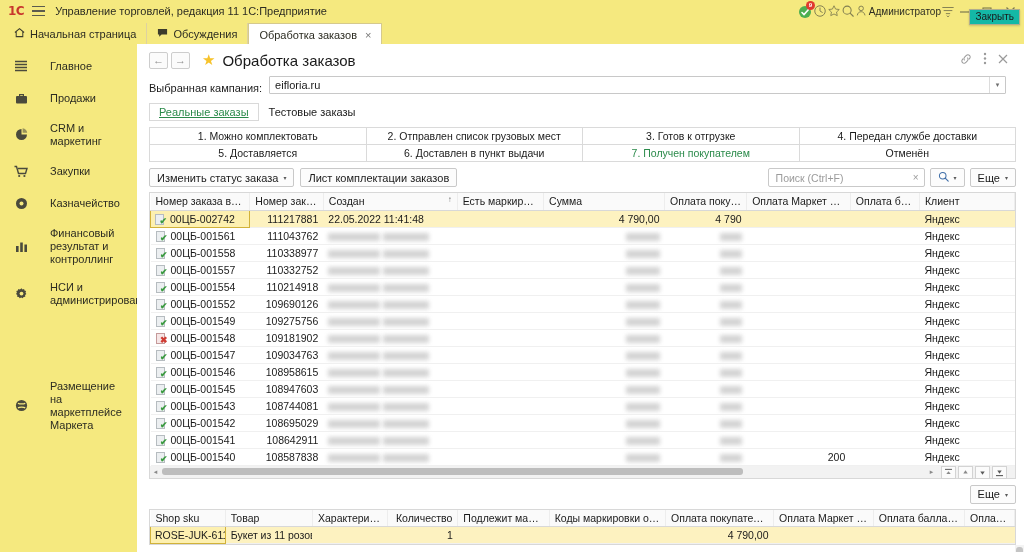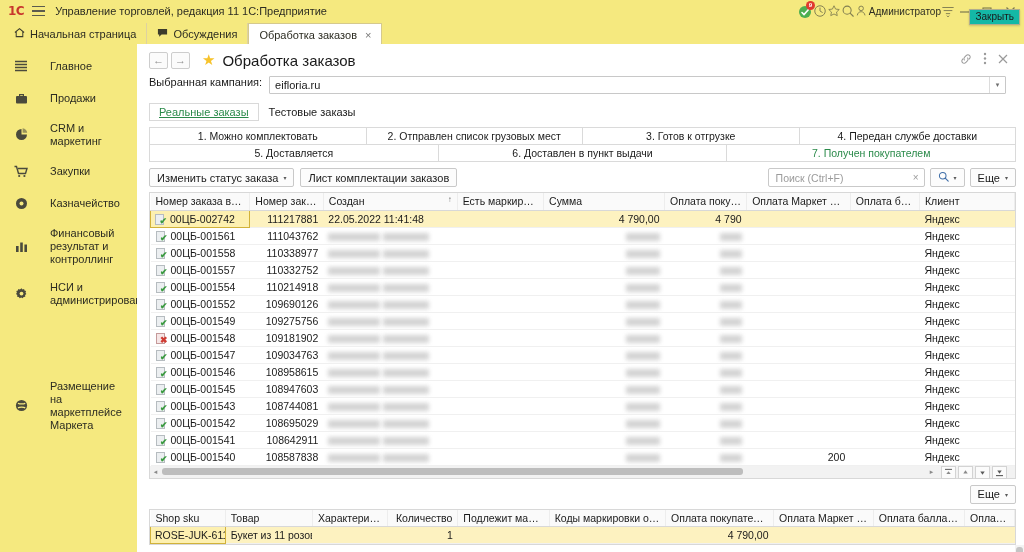--- a/index.html
+++ b/index.html
@@ -87,21 +87,21 @@
   .navbtn {
     width: 19px; height: 17px; border: 1px solid #cdcdcd; background: #fbfbfb;
     display: flex; align-items: center; justify-content: center; color: #8d8d8d;
     font-size: 11px; cursor: pointer; margin-right: 3px; border-radius: 2px;
   }
   .star { color: #f7c32c; font-size: 15px; margin: 0 7px 0 9px; cursor: pointer; }
   .form-title { font-size: 15px; color: #1a1a1a; }
   .fh-right { margin-left: auto; display: flex; align-items: center; gap: 11px; padding-right: 8px; color: #9a9a9a; }
   .fh-ico { cursor: pointer; font-size: 12px; }
 
-  .camp-row { display: flex; align-items: flex-start; padding: 3px 18px 5px 12px; }
+  .camp-row { display: flex; align-items: flex-end; padding: 3px 18px 5px 12px; }
   .camp-label { font-size: 11px; color: #1a1a1a; margin-right: 7px; }
   .camp-field {
     flex: 1; height: 18px; border: 1px solid #c8c8c8; background: #fff;
     display: flex; align-items: center; font-size: 11px; padding-left: 5px;
     position: relative; border-radius: 1px;
   }
   .camp-drop {
     position: absolute; right: 0; top: 0; width: 16px; height: 16px;
     border-left: 1px solid #dcdcdc; display: flex; align-items: center;
     justify-content: center; color: #6f6f6f; font-size: 7px; cursor: pointer;
@@ -418,20 +418,21 @@
         <div class="status-row">
           <div class="status-cell">1. Можно комплектовать</div>
           <div class="status-cell">2. Отправлен список грузовых мест</div>
           <div class="status-cell">3. Готов к отгрузке</div>
           <div class="status-cell">4. Передан службе доставки</div>
         </div>
         <div class="status-row">
           <div class="status-cell">5. Доставляется</div>
           <div class="status-cell">6. Доставлен в пункт выдачи</div>
           <div class="status-cell sel">7. Получен покупателем</div>
+          <div class="status-cell">Отменён</div>
         </div>
       </div>
 
       <div class="cmdbar">
         <div class="cbtn">
           <span>Изменить статус заказа</span>
           <span class="caret">▾</span>
         </div>
         <div class="cbtn">
           <span>Лист комплектации заказов</span>

